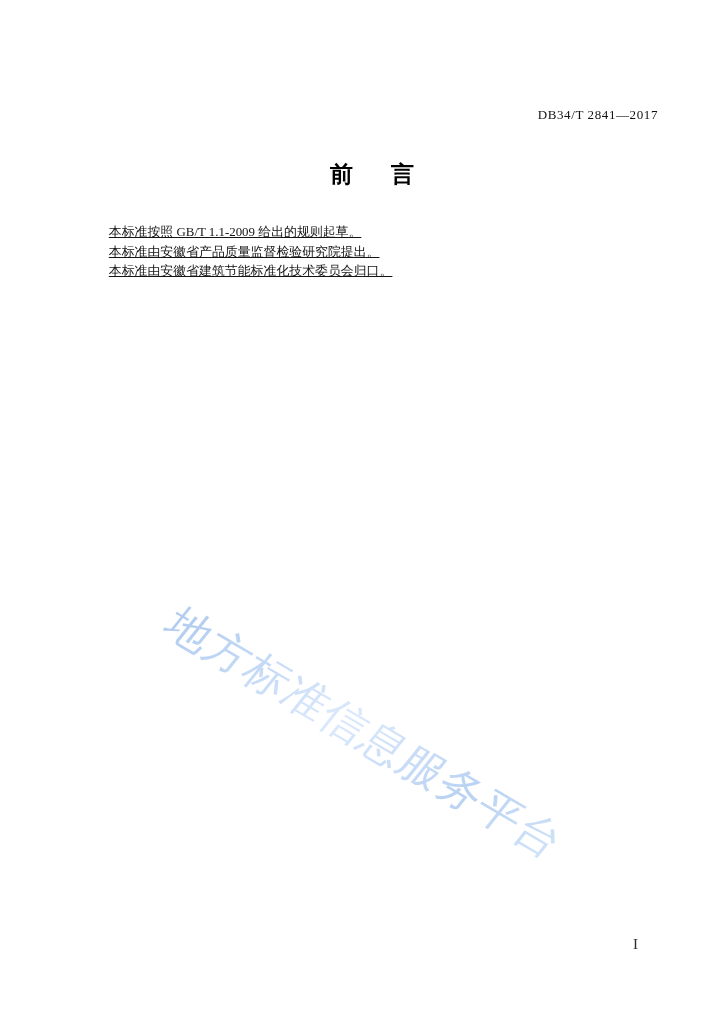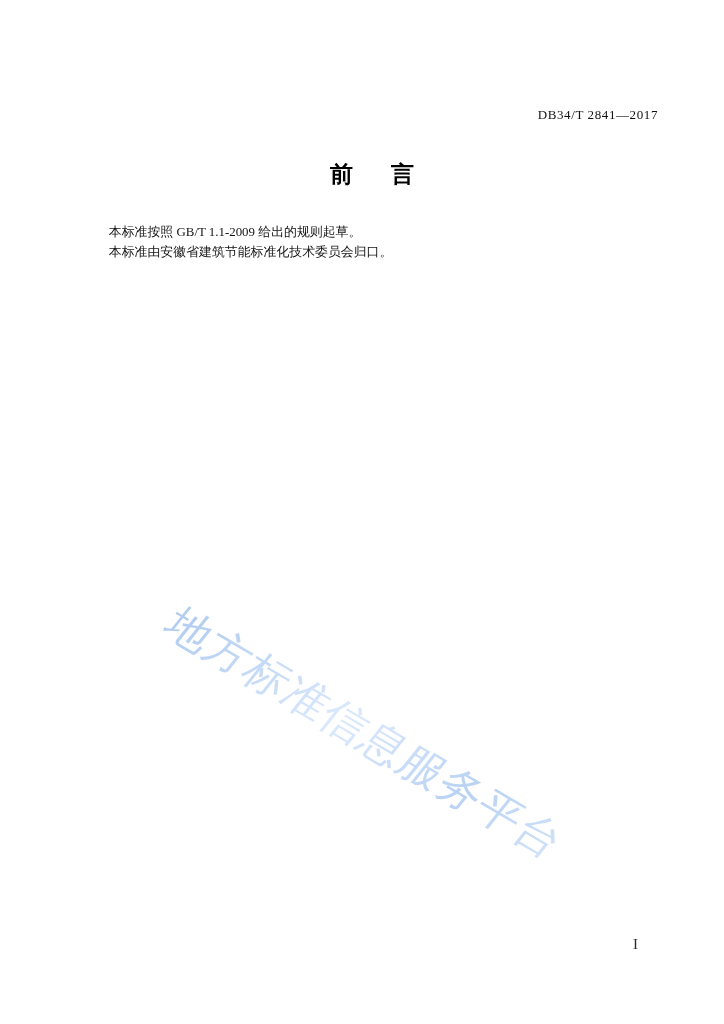--- a/index.html
+++ b/index.html
@@ -47,20 +47,21 @@
     left: 83px;
     width: 578px;
     font-size: 12.9px;
     line-height: 19.7px;
     text-align: justify;
     color: #141414;
   }
   .body-text p {
     text-indent: 2em;
     margin: 0;
+    text-decoration: underline;
   }
   .watermark {
     position: absolute;
     left: 189px;
     top: 596px;
     white-space: nowrap;
     font-size: 44px;
     letter-spacing: 1px;
     transform: rotate(30.5deg) skewX(-8deg);
     transform-origin: 0 0;
@@ -87,20 +88,21 @@
 
   <div class="header-code">DB34/T 2841—2017</div>
 
   <div class="foreword-title">
     <span>前</span>
     <span>言</span>
   </div>
 
   <div class="body-text">
     <p>本标准按照 GB/T 1.1-2009 给出的规则起草。</p>
+    <p>本标准由安徽省产品质量监督检验研究院提出。</p>
     <p>本标准由安徽省建筑节能标准化技术委员会归口。</p>
   </div>
 
   <div class="watermark">地方标准信息服务平台</div>
 
   <div class="page-number">I</div>
 
 </div>
 
 </body></html>

